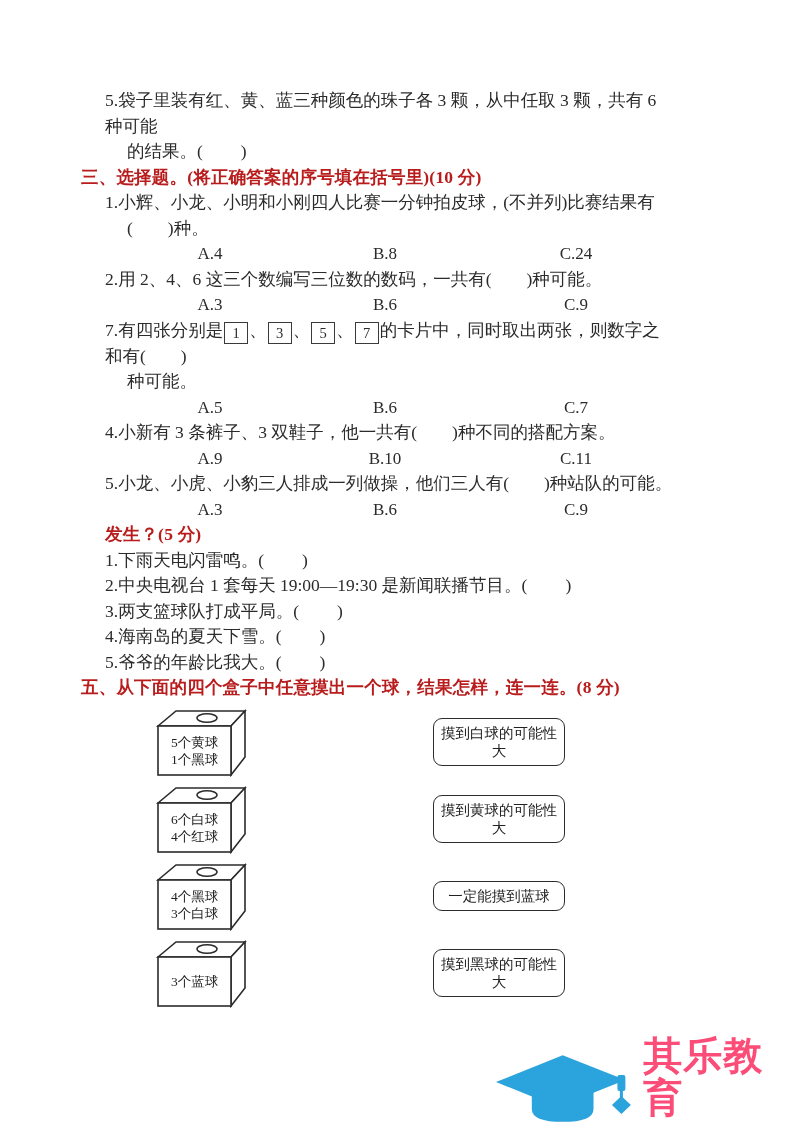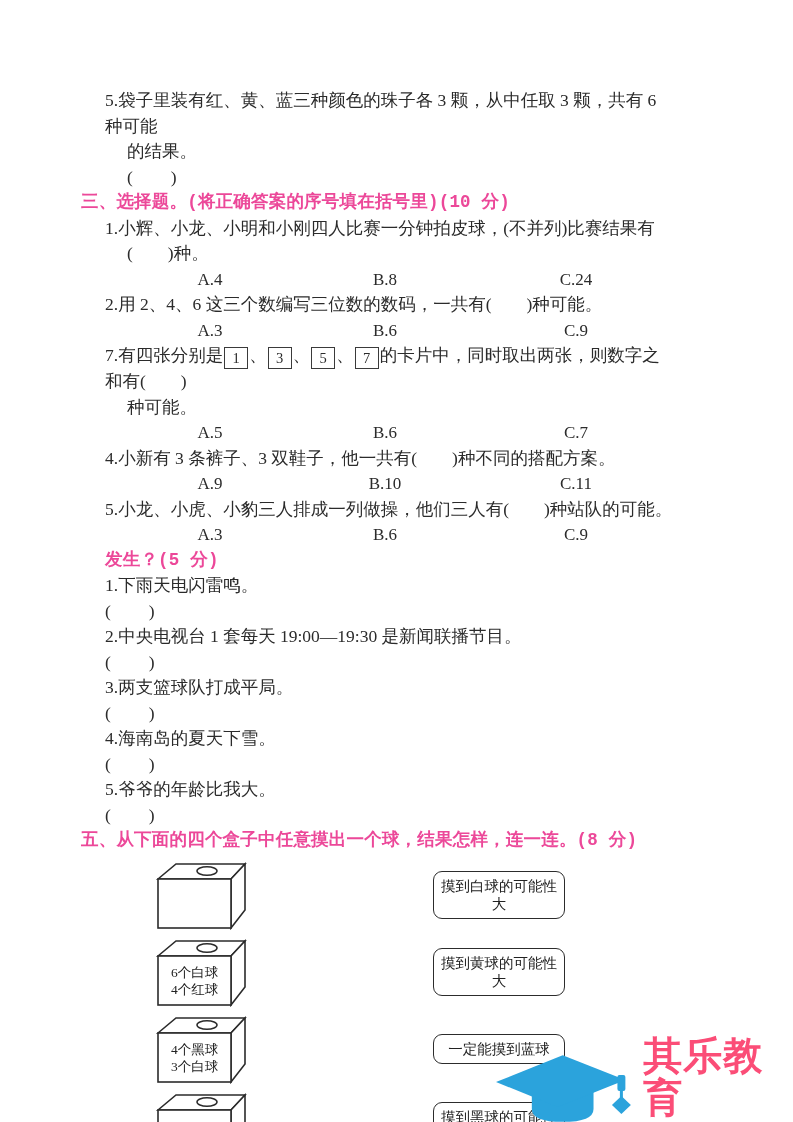--- a/index.html
+++ b/index.html
@@ -5,24 +5,24 @@
   html,body{margin:0;padding:0;background:#fff;}
   .page{
     position:relative;width:793px;height:1122px;background:#ffffff;overflow:hidden;
     font-family:"Liberation Serif","DejaVu Serif",serif;color:#2b2b2b;
   }
   .content{position:absolute;left:81px;top:88px;width:596px;}
   .line{font-size:17.5px;line-height:25.5px;white-space:pre-wrap;}
   .q{padding-left:24px;}
   .cont{padding-left:46px;}
   .heading{
-    font-family:Liberation Mono, monospace;
-    font-weight:bold;color:#ec4899;letter-spacing:0.2px;
-  }
-  .flexline{display:flex;align-items:baseline;flex-direction:column;}
+    font-family:Liberation Serif, serif;
+    font-weight:bold;color:#b91c1c;letter-spacing:0.2px;
+  }
+  .flexline{display:flex;align-items:baseline;}
   .paren{white-space:pre;letter-spacing:1px;}
   .opts{display:flex;padding-left:44px;font-size:17px;line-height:25.5px;text-align:center;}
   .optA{width:170px;}
   .optB{width:180px;}
   .optC{flex:1;}
   .card{
     display:inline-block;border:1.3px solid #3a3a3a;min-width:18px;height:20px;
     line-height:20px;text-align:center;font-size:14.5px;vertical-align:-2px;
     padding:0 2px;margin:0 1px;background:#fff;
   }
@@ -132,20 +132,24 @@
     <div class="matcharea">
 
       <div class="mrow">
         <div class="boxwrap">
           <svg class="boxsvg" width="93" height="70" viewBox="0 0 93 70">
             <polygon points="3,19 21,4 90,4 76,19" fill="#ffffff" stroke="#2b2b2b" stroke-width="1.6"></polygon>
             <polygon points="76,19 90,4 90,50 76,68" fill="#ffffff" stroke="#2b2b2b" stroke-width="1.6"></polygon>
             <rect x="3" y="19" width="73" height="49" fill="#ffffff" stroke="#2b2b2b" stroke-width="1.6"></rect>
             <ellipse cx="52" cy="11" rx="10" ry="4.2" fill="none" stroke="#2b2b2b" stroke-width="1.5"></ellipse>
           </svg>
+          <div class="boxtext">
+            <div>5个黄球</div>
+            <div>1个黑球</div>
+          </div>
         </div>
         <div class="pill">摸到白球的可能性大</div>
       </div>
 
       <div class="mrow">
         <div class="boxwrap">
           <svg class="boxsvg" width="93" height="70" viewBox="0 0 93 70">
             <polygon points="3,19 21,4 90,4 76,19" fill="#ffffff" stroke="#2b2b2b" stroke-width="1.6"></polygon>
             <polygon points="76,19 90,4 90,50 76,68" fill="#ffffff" stroke="#2b2b2b" stroke-width="1.6"></polygon>
             <rect x="3" y="19" width="73" height="49" fill="#ffffff" stroke="#2b2b2b" stroke-width="1.6"></rect>

